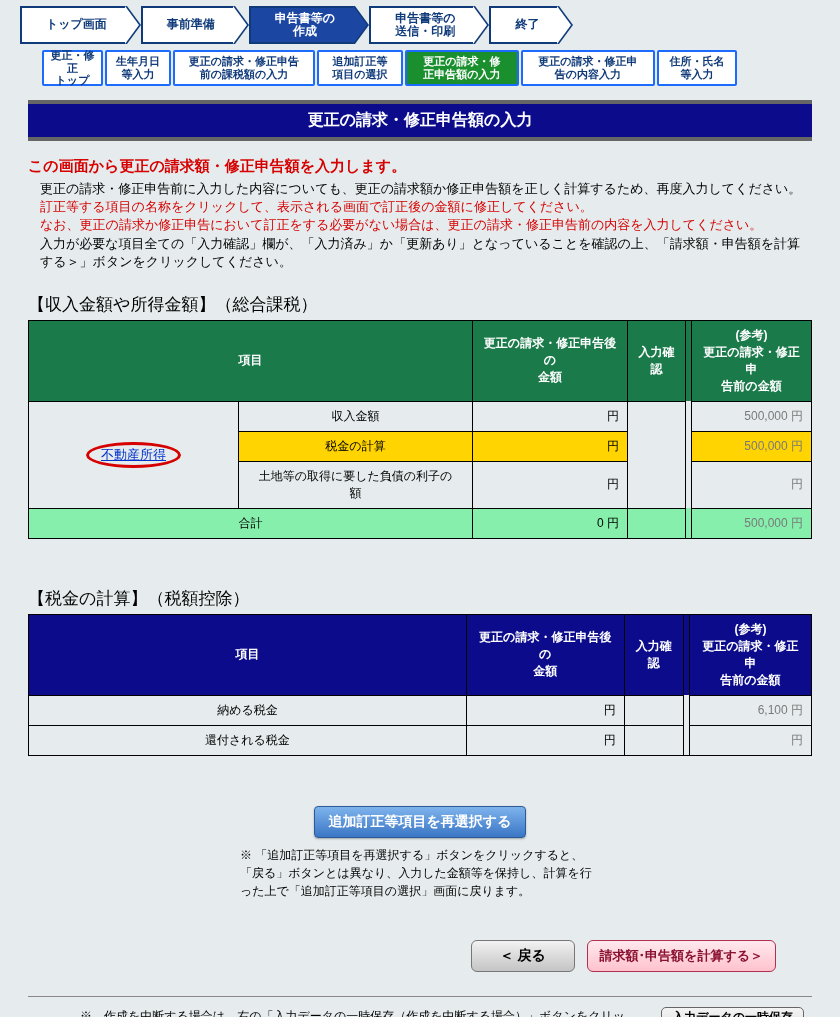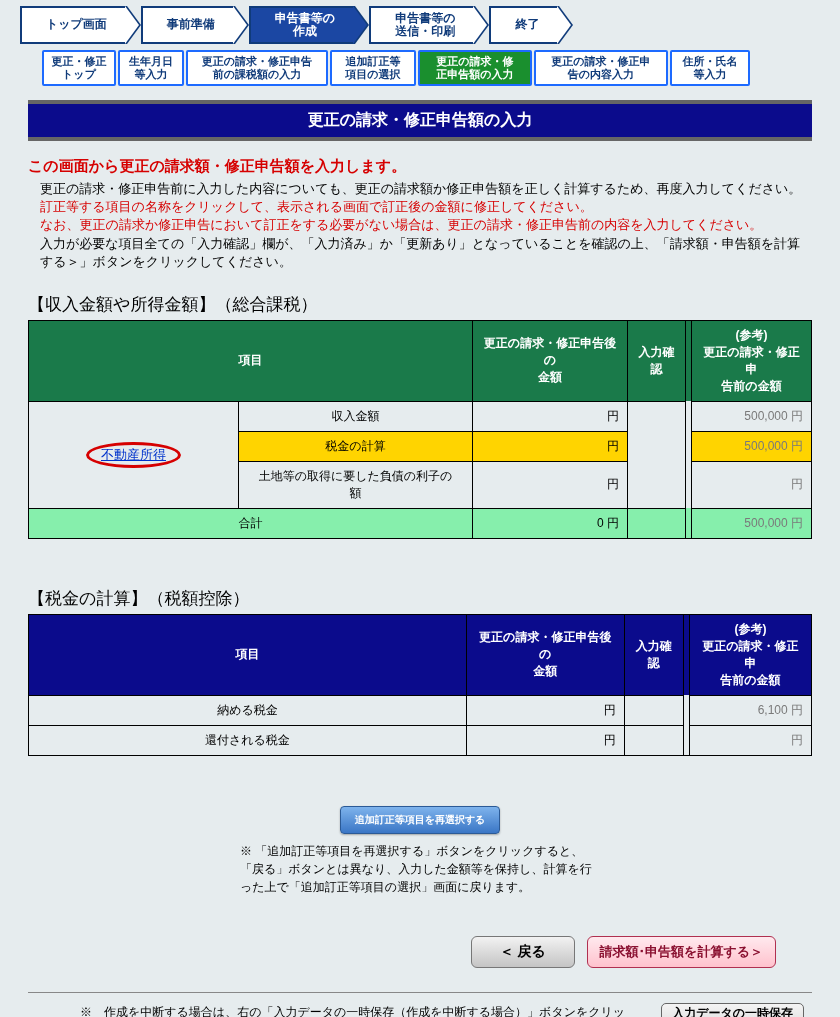--- a/index.html
+++ b/index.html
@@ -24,21 +24,21 @@
 .hdr-navy th { background: #0b0b8c; color: #fff; font-weight: bold; text-align: center; }
 .sep-col { width: 6px; padding: 0 !important; background: #e6ecee; border-top: none !important; border-bottom: none !important; }
 .row-link { text-align: center; }
 .item-link { color: #0033cc; text-decoration: underline; cursor: pointer; font-size: 13px; padding: 1px 12px; border: 3px solid #d60000; border-radius: 50%; display: inline-block; }
 .sub-item { text-align: center; }
 .amount { text-align: right; }
 .ref-amount { text-align: right; color: #7a7a7a; font-size: 11px; }
 .hl-yellow { background: #ffd400; }
 .total-row td { background: #86efac; font-weight: normal; }
 .btn-area { text-align: center; margin: 50px 0 8px; }
-.btn-blue { display: inline-block; background: linear-gradient(#7eb3ec, #3a76c5); color: #fff; border: 1px solid #2b5a96; border-radius: 4px; padding: 6px 14px; font-weight: bold; font-size: 10px; cursor: pointer; box-shadow: 0 1px 2px rgba(0,0,0,0.3); }
+.btn-blue { display: inline-block; background: linear-gradient(#7eb3ec, #3a76c5); color: #fff; border: 1px solid #2b5a96; border-radius: 4px; padding: 6px 14px; font-weight: bold; font-size: 14px; cursor: pointer; box-shadow: 0 1px 2px rgba(0,0,0,0.3); }
 .note-block { font-size: 12px; line-height: 1.5; margin: 6px auto 40px; width: 360px; }
 .bottom-btns { text-align: right; padding-right: 36px; margin-bottom: 10px; }
 .btn-gray { display: inline-block; background: linear-gradient(#f2f2f2, #c4c4c4); border: 1px solid #777; border-radius: 6px; padding: 6px 28px; font-weight: bold; font-size: 14px; cursor: pointer; margin-right: 8px; }
 .btn-pink { display: inline-block; background: linear-gradient(#ffe9ee, #ffc2cd); border: 1px solid #b03050; color: #8a1030; border-radius: 6px; padding: 6px 12px; font-weight: bold; font-size: 13px; cursor: pointer; }
 .hr { border-top: 1px solid #888; margin: 6px 28px; }
 .save-row { display: flex; padding: 4px 36px 16px 80px; font-size: 12px; align-items: center; gap: 30px; }
 .save-text { flex: 1; line-height: 1.4; }
 .btn-save { display: inline-block; background: linear-gradient(#f4f4f4, #d4d4d4); border: 1px solid #666; border-radius: 5px; padding: 3px 10px; font-weight: bold; font-size: 12px; cursor: pointer; text-align: center; white-space: pre-line; line-height: 1.15; }
 </style>
 </head>
@@ -48,21 +48,21 @@
   <div class="top-step">トップ画面</div>
   <div class="top-step">事前準備</div>
   <div class="top-step active">申告書等の
 作成</div>
   <div class="top-step">申告書等の
 送信・印刷</div>
   <div class="top-step">終了</div>
 </div>
 
 <div class="sub-nav">
-  <div class="sub-step" style="width:74px">更正・修正
+  <div class="sub-step" style="width:61px">更正・修正
 トップ</div>
   <div class="sub-step" style="width:66px">生年月日
 等入力</div>
   <div class="sub-step" style="width:142px">更正の請求・修正申告
 前の課税額の入力</div>
   <div class="sub-step" style="width:86px">追加訂正等
 項目の選択</div>
   <div class="sub-step active" style="width:114px">更正の請求・修
 正申告額の入力</div>
   <div class="sub-step" style="width:134px">更正の請求・修正申

